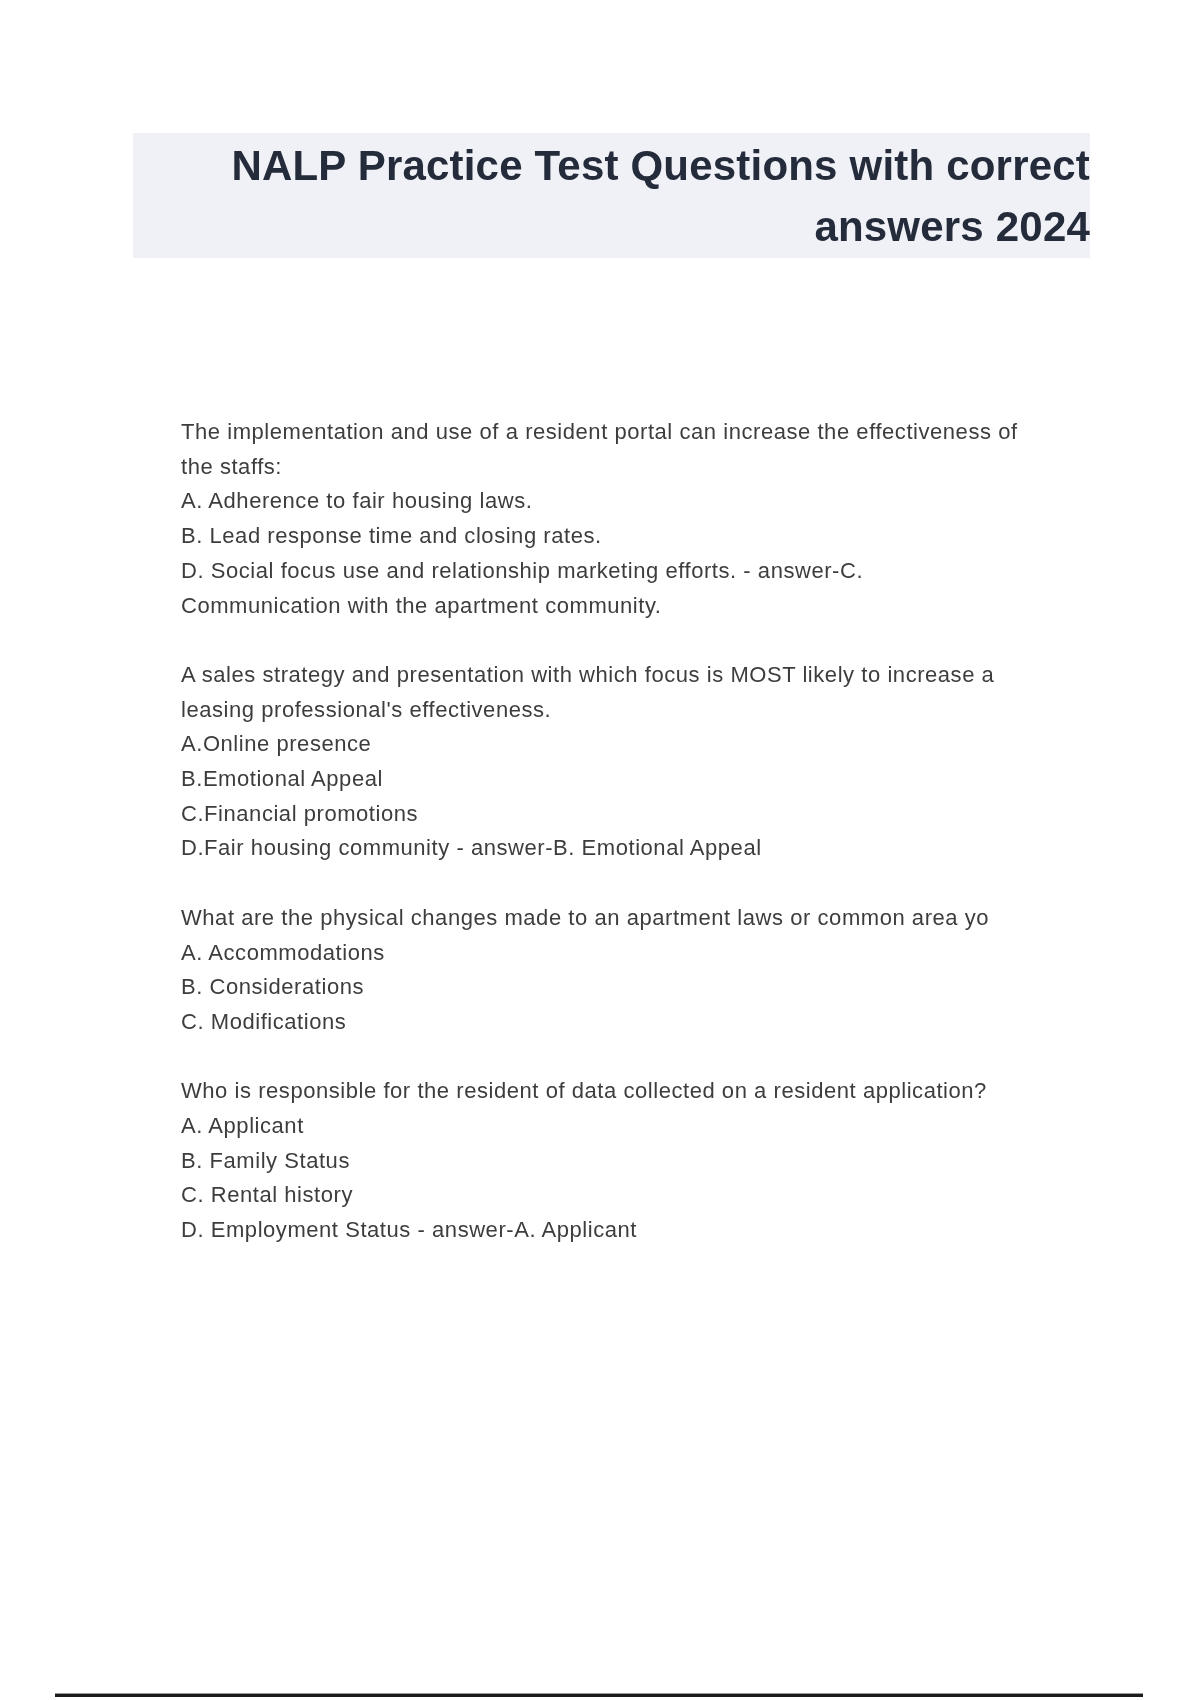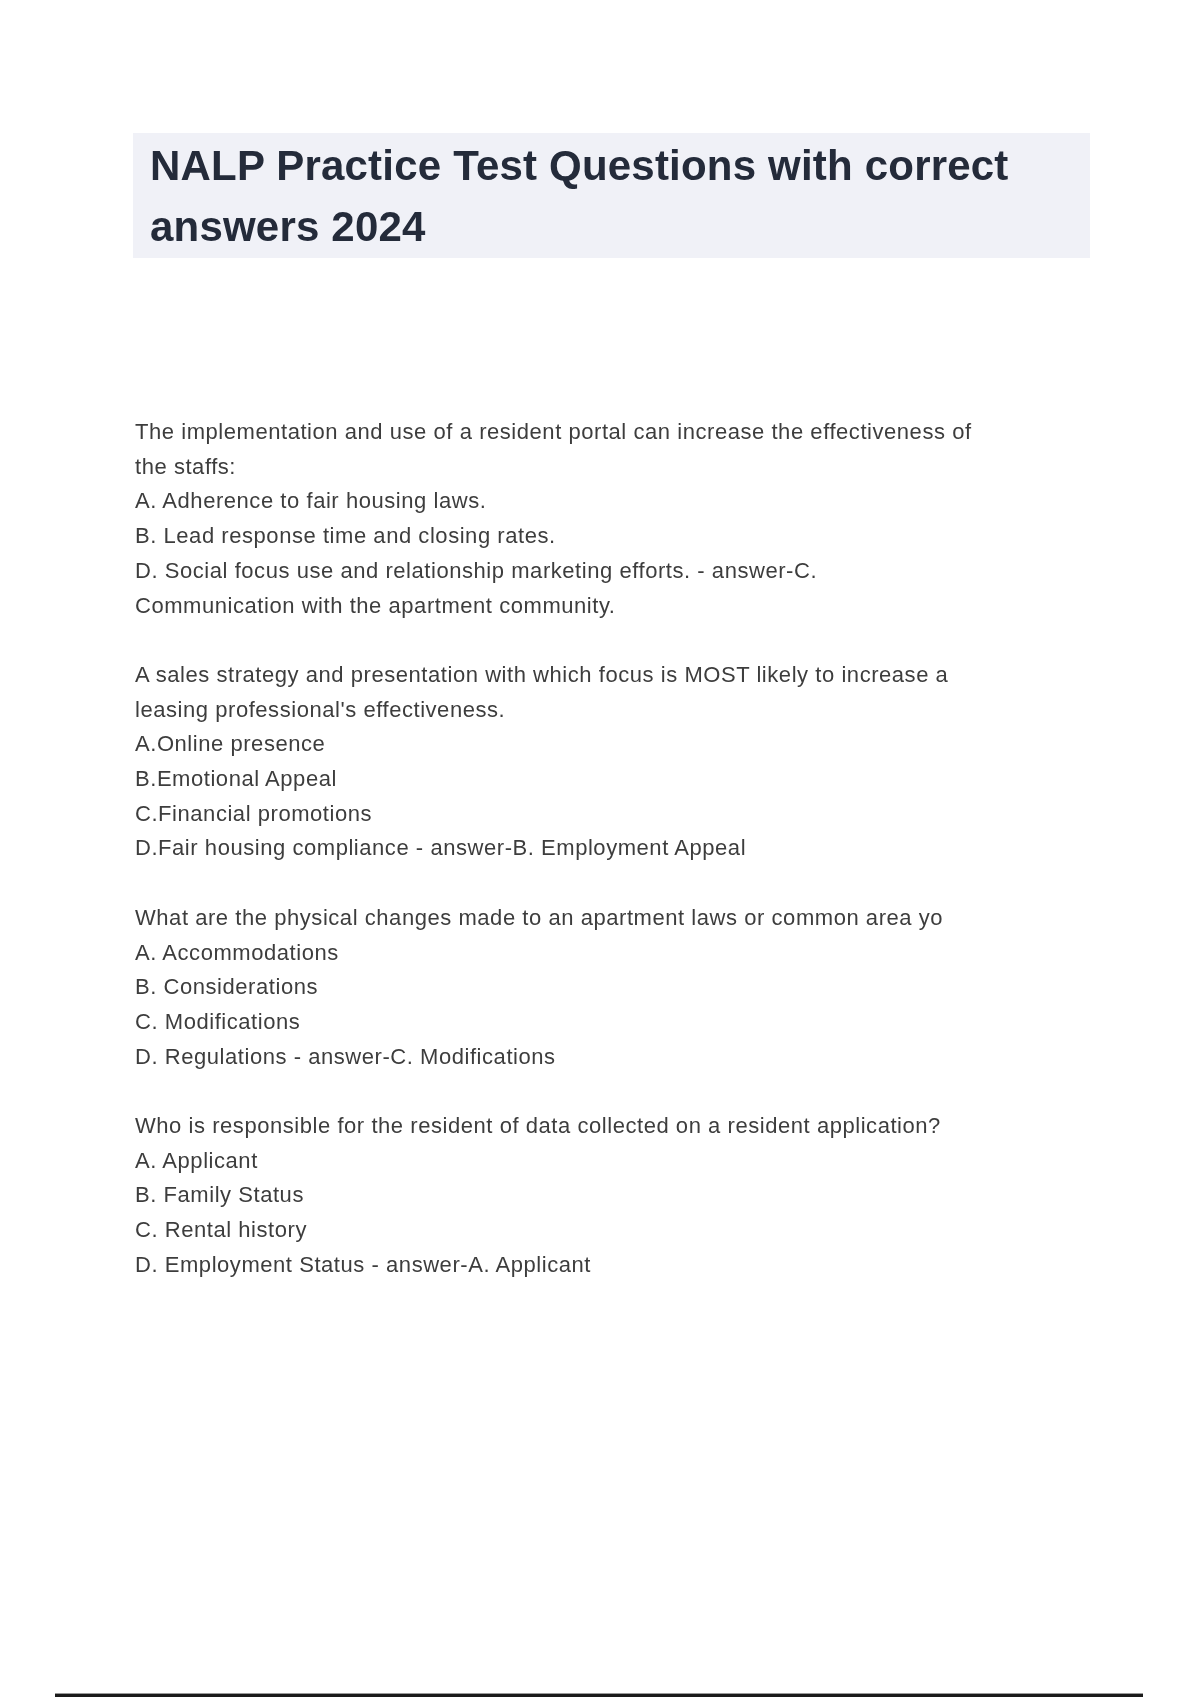--- a/index.html
+++ b/index.html
@@ -16,20 +16,21 @@
     font-family: "Liberation Sans", sans-serif;
   }
   .title-block {
     position: absolute;
     left: 133px;
     top: 133px;
     width: 957px;
     box-sizing: border-box;
     background: #f0f1f7;
     padding: 2px 0 1px 17px;
+    text-align: right;
   }
   .title-line {
     display: block;
     font-size: 42px;
     font-weight: bold;
     line-height: 61px;
     color: #242b3a;
     letter-spacing: 0.2px;
     white-space: pre;
   }
@@ -41,20 +42,21 @@
     font-size: 22px;
     line-height: 34.7px;
     letter-spacing: 0.55px;
     color: #3d3d3d;
   }
   .question {
     margin: 0 0 34.7px 0;
   }
   .line {
     white-space: pre;
+    margin-left: 46px;
   }
   .bottom-rule {
     position: absolute;
     left: 55px;
     top: 1694px;
     width: 1088px;
     height: 3px;
     background: #1b1b1b;
     box-shadow: 0 -1px 0 #9a9a9a;
   }
@@ -79,28 +81,27 @@
         <div class="line">B. Lead response time and closing rates.</div>
         <div class="line">D. Social focus use and relationship marketing efforts. - answer-C.</div>
         <div class="line">Communication with the apartment community.</div>
       </div>
       <div class="question">
         <div class="line">A sales strategy and presentation with which focus is MOST likely to increase a</div>
         <div class="line">leasing professional's effectiveness.</div>
         <div class="line">A.Online presence</div>
         <div class="line">B.Emotional Appeal</div>
         <div class="line">C.Financial promotions</div>
-        <div class="line">D.Fair housing compliance - answer-B. Employment Appeal</div>
+        <div class="line">D.Fair housing community - answer-B. Emotional Appeal</div>
       </div>
       <div class="question">
         <div class="line">What are the physical changes made to an apartment laws or common area yo</div>
         <div class="line">A. Accommodations</div>
         <div class="line">B. Considerations</div>
         <div class="line">C. Modifications</div>
-        <div class="line">D. Regulations - answer-C. Modifications</div>
       </div>
       <div class="question">
         <div class="line">Who is responsible for the resident of data collected on a resident application?</div>
         <div class="line">A. Applicant</div>
         <div class="line">B. Family Status</div>
         <div class="line">C. Rental history</div>
         <div class="line">D. Employment Status - answer-A. Applicant</div>
       </div>
     </div>
 

